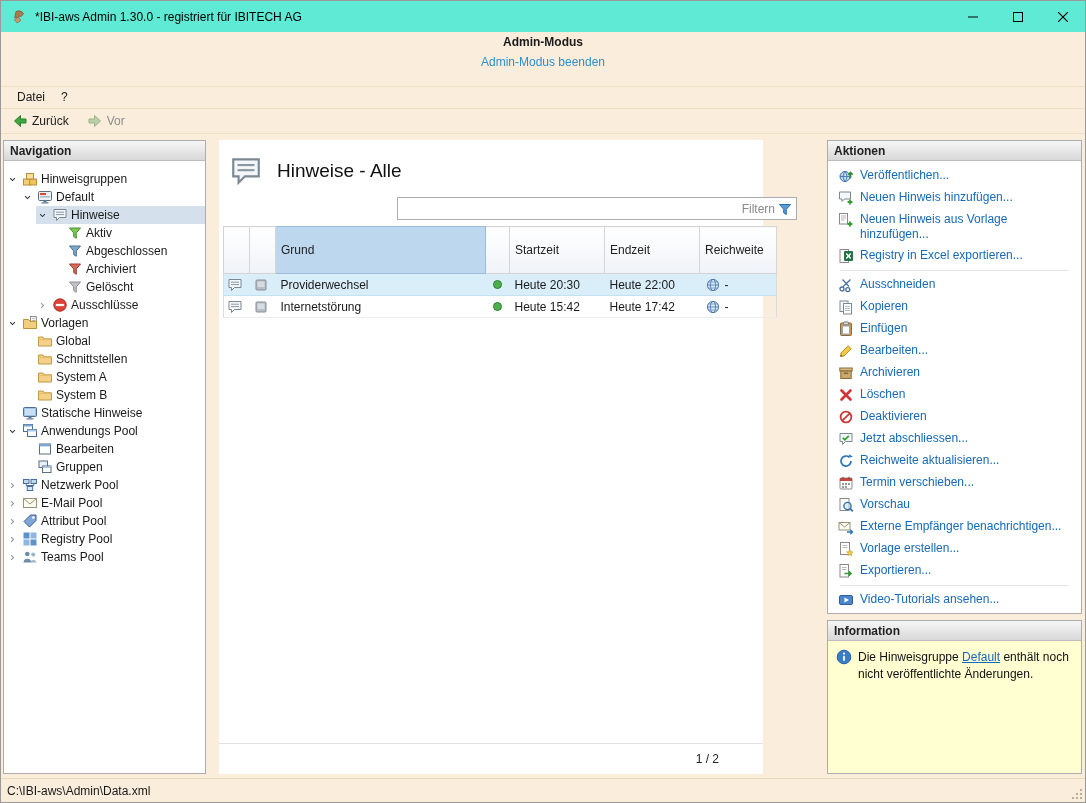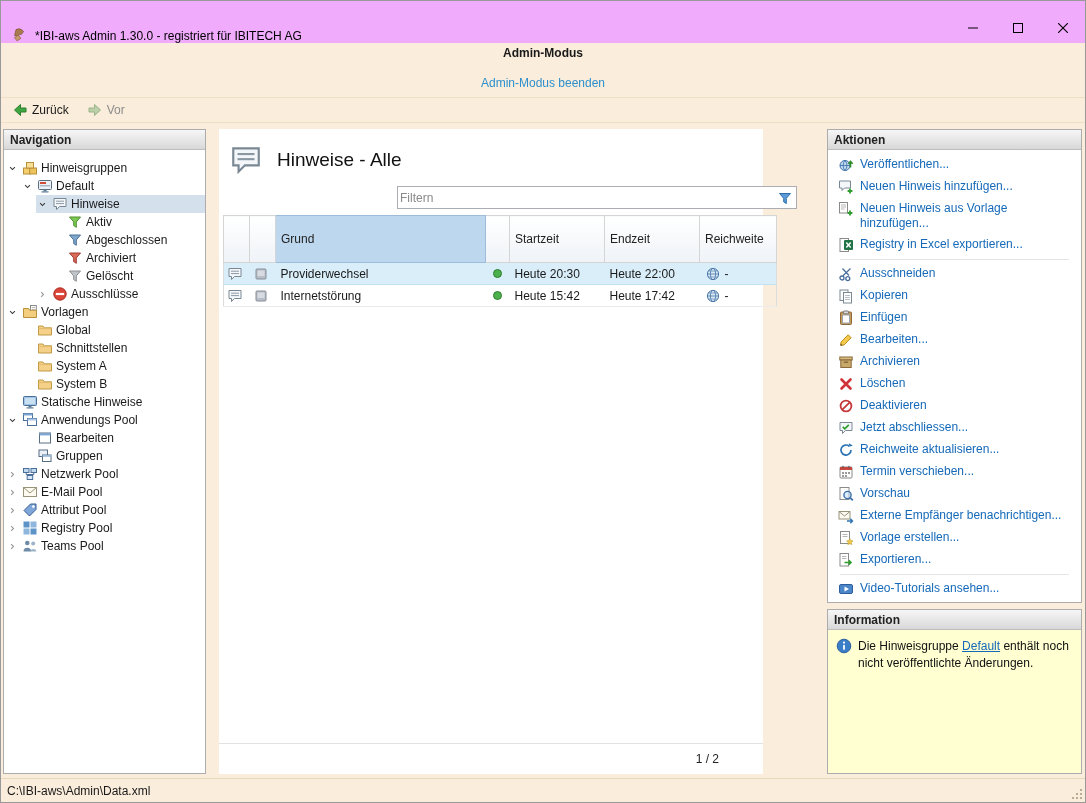--- a/index.html
+++ b/index.html
@@ -1,29 +1,29 @@
 <!DOCTYPE html>
 <html><head>
 <meta charset="utf-8">
 <style>
   html,body{margin:0;padding:0;background:#fff}
   *{box-sizing:border-box;cursor:default}
   .window{width:1086px;height:803px;border:1px solid #999;display:flex;flex-direction:column;
     font-family:"Liberation Sans",sans-serif;font-size:12px;color:#1a1a1a;
     background:var(--workspace-bg,#FAEDDB);overflow:hidden;position:relative}
   
-  .titlebar{height:42px;background:#f0abfc;display:flex;align-items:flex-end;flex:0 0 auto}
+  .titlebar{height:31px;background:#5eead4;display:flex;align-items:center;flex:0 0 auto}
   .titlebar .app-logo{margin:0 8px 0 10px}
   .titlebar .title{flex:1;color:#000}
   .win-btn{width:45px;height:31px;display:flex;align-items:center;justify-content:center}
   .win-btn .ic svg{width:10px;height:10px}
   
   .banner{height:54px;padding-top:3px;text-align:center;flex:0 0 auto}
   .banner-title{font-weight:bold;line-height:15px}
-  .banner-link{color:var(--banner-link,#2E8FCC);line-height:15px;margin-top:15px;cursor:pointer}
+  .banner-link{color:var(--banner-link,#2E8FCC);line-height:15px;margin-top:5px;cursor:pointer}
   
   .menubar{height:22px;border-top:1px solid #EFE0C5;display:flex;padding:0 8px;flex:0 0 auto}
   .menu-item{padding:2px 8px;line-height:17px;cursor:pointer}
   .toolbar{height:26px;border-top:1px solid #EFE0C5;border-bottom:1px solid #EFE0C5;
     display:flex;align-items:center;gap:8px;padding:0 6px;flex:0 0 auto}
   .tool-btn{display:flex;align-items:center;gap:4px;padding:2px 5px;cursor:pointer}
   .tool-btn.disabled .lbl{color:#8c8c8c}
   
   .workspace{flex:1;position:relative}
   .panel{border:1px solid #ACACAC;background:#fff}
@@ -42,21 +42,21 @@
   
   .ic{width:16px;height:16px;display:inline-flex;align-items:center;justify-content:center;flex:0 0 auto}
   .ic svg{width:16px;height:16px;display:block}
   .big-ic,.big-ic svg{width:34px;height:34px}
   
   .panel-center{position:absolute;left:218px;top:6px;bottom:4px;width:544px;background:#fff}
   .center-title{position:absolute;top:14px;left:10px;display:flex;align-items:center;gap:14px}
   .center-title .ttl{font-size:19px;color:#111}
   .filter-box{position:absolute;top:57px;left:178px;width:400px;height:23px;border:1px solid #ABADB3;
     background:#fff;display:flex;align-items:center;padding-right:3px}
-  .filter-box input{flex:1;border:0;outline:0;height:100%;text-align:left;
+  .filter-box input{flex:1;border:0;outline:0;height:100%;text-align:right;
     font:12px "Liberation Sans",sans-serif;color:#c2410c;background:transparent;cursor:text}
   .filter-box input::placeholder{color:#8a8a8a}
   .grid{position:absolute;top:86px;left:4px;width:553px;border-collapse:collapse;table-layout:fixed;
     border:1px solid #DCDCDC;font-size:12px}
   .grid th{height:21px;background:linear-gradient(#FFFFFF,#EFF3F7);border:1px solid #D5D5D5;
     font-weight:normal;text-align:left;padding:16px 5px;color:#222;overflow:hidden;white-space:nowrap;cursor:pointer}
   .grid th.sorted{background:#BDD7EF;border-color:#9CBCD9}
   .grid td{height:22px;padding:0 5px;border-bottom:1px solid #ECECEC;white-space:nowrap;overflow:hidden}
   .grid td.c-ic{text-align:center;padding:0 2px}
   .grid tr.selected td{background:var(--selection-row,#D9EEF9);border-bottom-color:#C2E2F2}
@@ -117,20 +117,24 @@
           </svg>
         </span>
       </div>
   </div>
 
   <div class="banner">
     <div class="banner-title">Admin-Modus</div>
     <div class="banner-link">Admin-Modus beenden</div>
   </div>
 
+  <div class="menubar">
+    <span class="menu-item">Datei</span>
+    <span class="menu-item">?</span>
+  </div>
 
   <div class="toolbar">
     <div class="tool-btn">
       <span class="ic">
           <svg viewBox="0 0 16 16">
             <path d="M8.5 2.5L2.5 8l6 5.5V10H14V6H8.5z" fill="#3FA63F" stroke="#2E7E2E"></path>
           </svg>
         </span>
       <span class="lbl">Zurück</span>
     </div>

